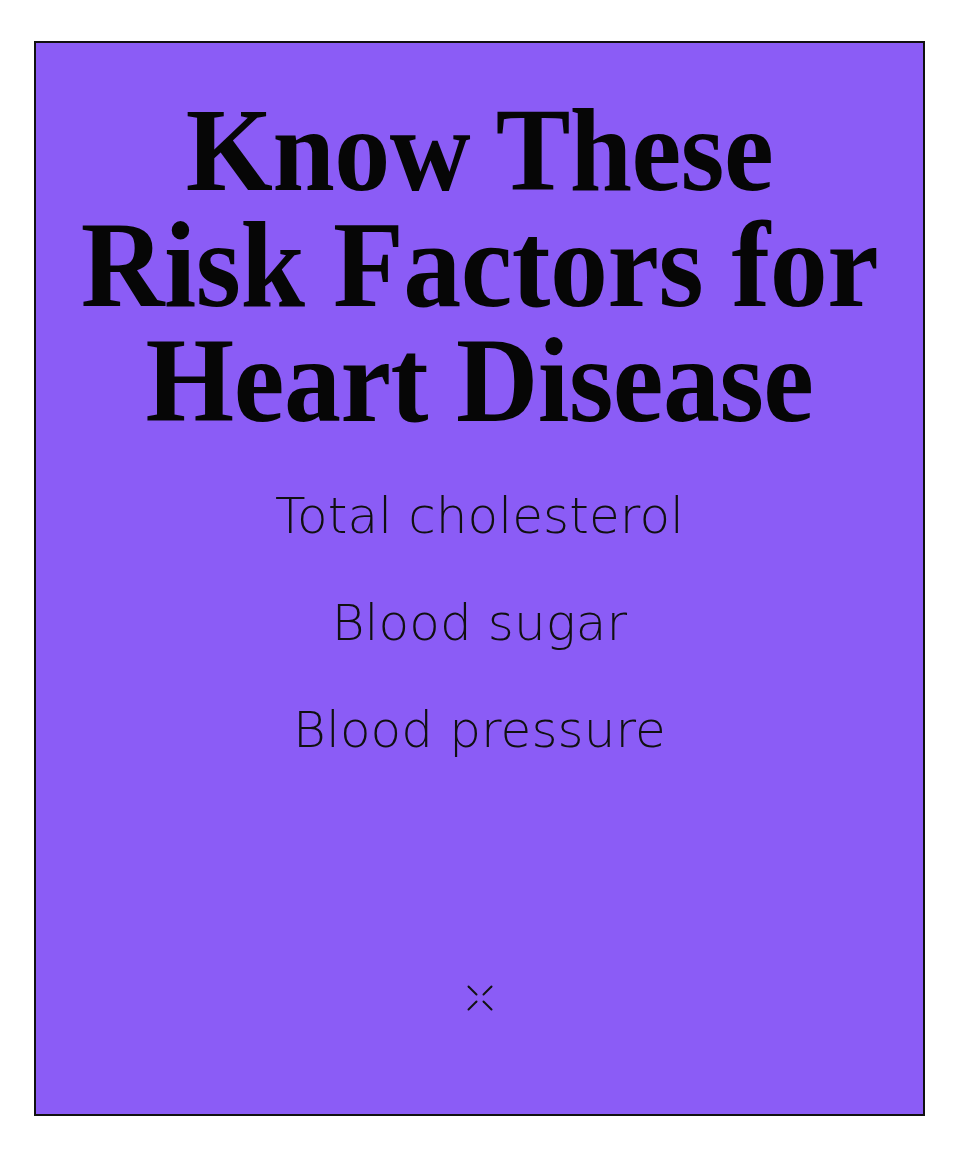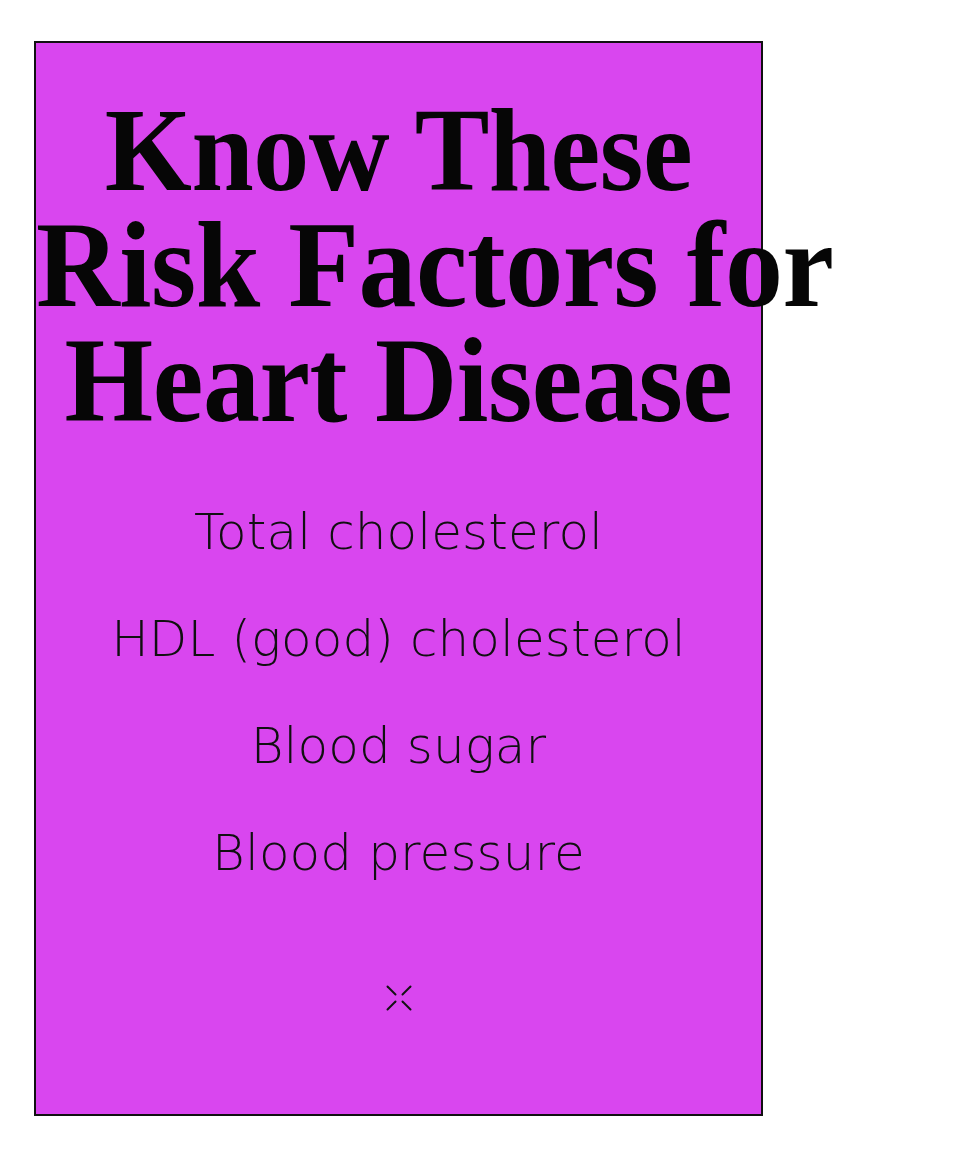--- a/index.html
+++ b/index.html
@@ -14,25 +14,25 @@
     overflow: hidden;
     font-family: "Liberation Sans", sans-serif;
     -webkit-font-smoothing: antialiased;
   }
 
   
   .card {
     position: absolute;
     left: 34px;
     top: 41px;
-    width: 729px;
+    width: 891px;
     height: 1075px;
     box-sizing: border-box;
     border: 2px solid #111111;
-    background: #d946ef;
+    background: #8b5cf6;
   }
 
   
   .headline {
     position: absolute;
     left: 0;
     right: 0;
     top: 46px;
     text-align: center;
   }
@@ -53,21 +53,21 @@
   .headline-line.l3 { font-size: 114px; }
 
   
   .factor-list {
     position: absolute;
     left: 0;
     right: 0;
     top: 420px;
     text-align: center;
     list-style: none;
-    margin: 16px;
+    margin: 0;
     padding: 0;
   }
   .factor-item {
     display: block;
     font-family: "DejaVu Sans", "Liberation Sans", sans-serif;
     font-weight: 300;
     font-size: 50px;
     line-height: 107px;
     color: #101010;
     letter-spacing: 0.1px;
@@ -92,21 +92,20 @@
 <div class="card">
 
   <div class="headline">
     <span class="headline-line l1">Know These</span>
     <span class="headline-line l2">Risk Factors for</span>
     <span class="headline-line l3">Heart Disease</span>
   </div>
 
   <ul class="factor-list">
     <li class="factor-item">Total cholesterol</li>
-    <li class="factor-item">HDL (good) cholesterol</li>
     <li class="factor-item">Blood sugar</li>
     <li class="factor-item">Blood pressure</li>
   </ul>
 
   <div class="ornament">
     <span>
       <svg width="30" height="30" viewBox="0 0 30 30" aria-hidden="true">
         <g stroke="#121212" stroke-width="2" stroke-linecap="round" fill="none">
           <line x1="3.5" y1="3.5" x2="11.5" y2="11.5"></line>
           <line x1="26.5" y1="3.5" x2="18.5" y2="11.5"></line>

